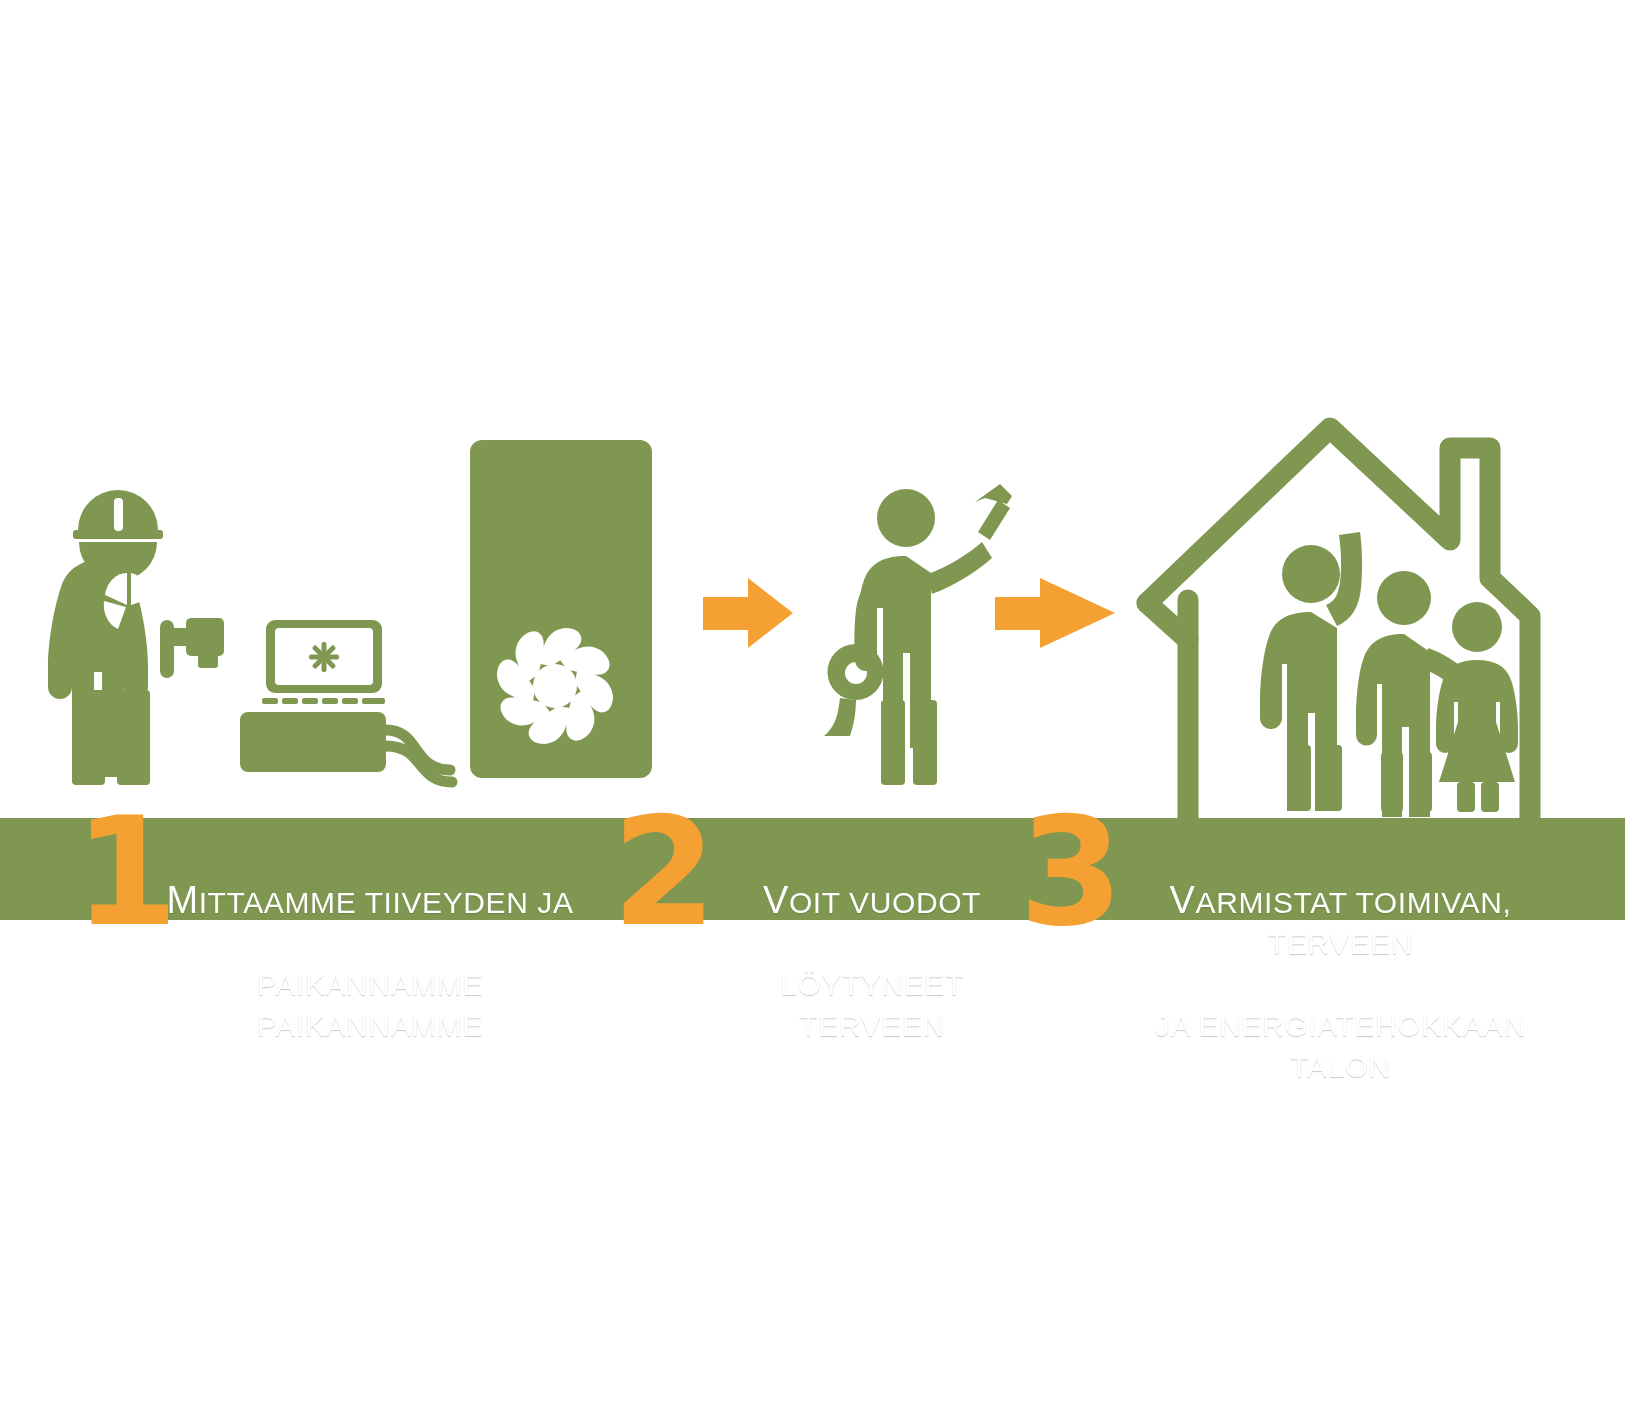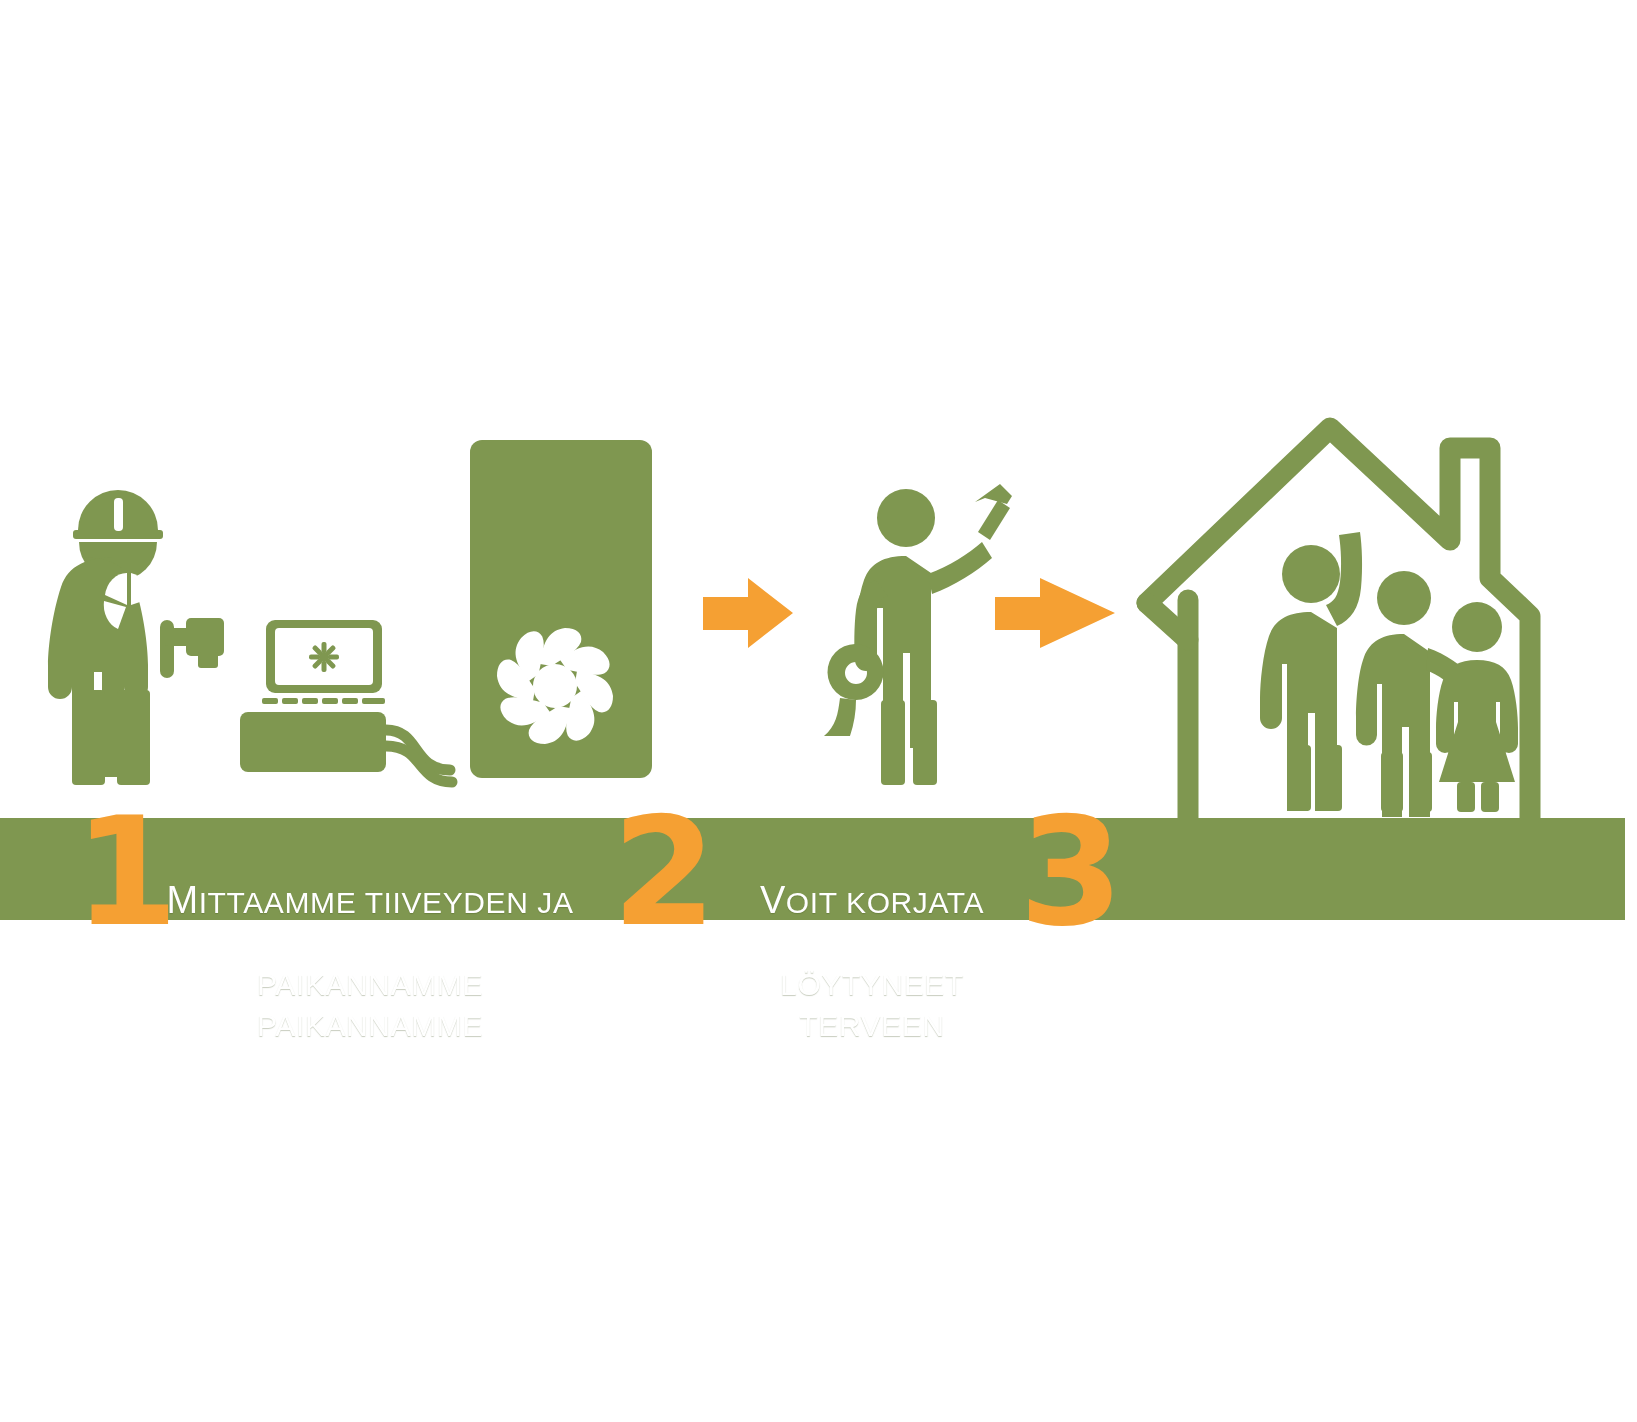--- a/index.html
+++ b/index.html
@@ -268,19 +268,25 @@
 
   <div class="caption cap1">
     <span class="cap-line">
       <span class="cap-initial">M</span><span>ITTAAMME TIIVEYDEN JA</span>
     </span>
     <span class="cap-line">PAIKANNAMME PAIKANNAMME</span>
   </div>
 
   <div class="caption cap2">
     <span class="cap-line">
-      <span class="cap-initial">V</span><span>OIT KORJATA</span>
+      <span class="cap-initial">V</span><span>OIT VUODOT</span>
     </span>
     <span class="cap-line">LÖYTYNEET TERVEEN</span>
   </div>
 
+  <div class="caption cap3">
+    <span class="cap-line">
+      <span class="cap-initial">V</span><span>ARMISTAT TOIMIVAN, TERVEEN</span>
+    </span>
+    <span class="cap-line">JA ENERGIATEHOKKAAN TALON</span>
+  </div>
 
 </div>
 
 </body></html>

